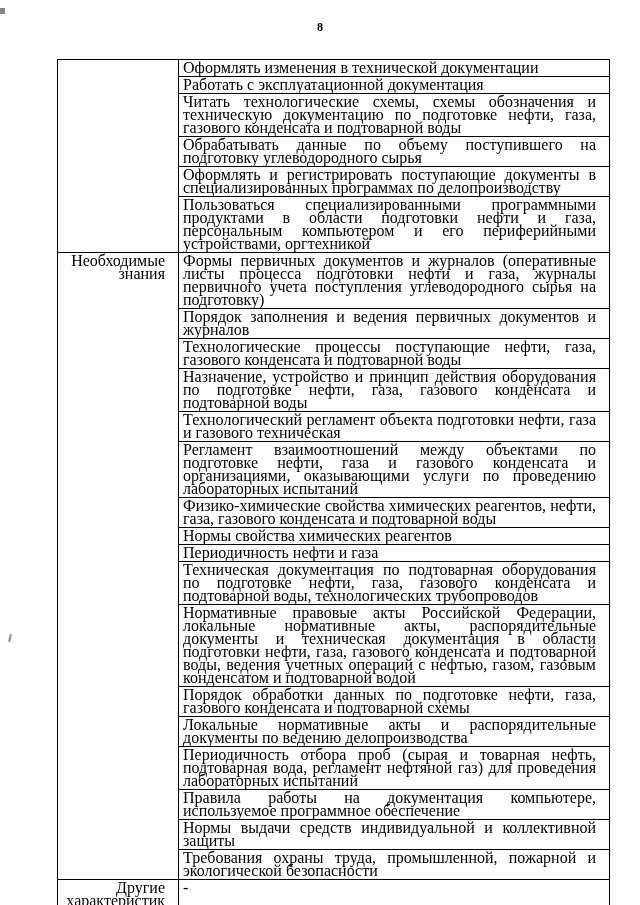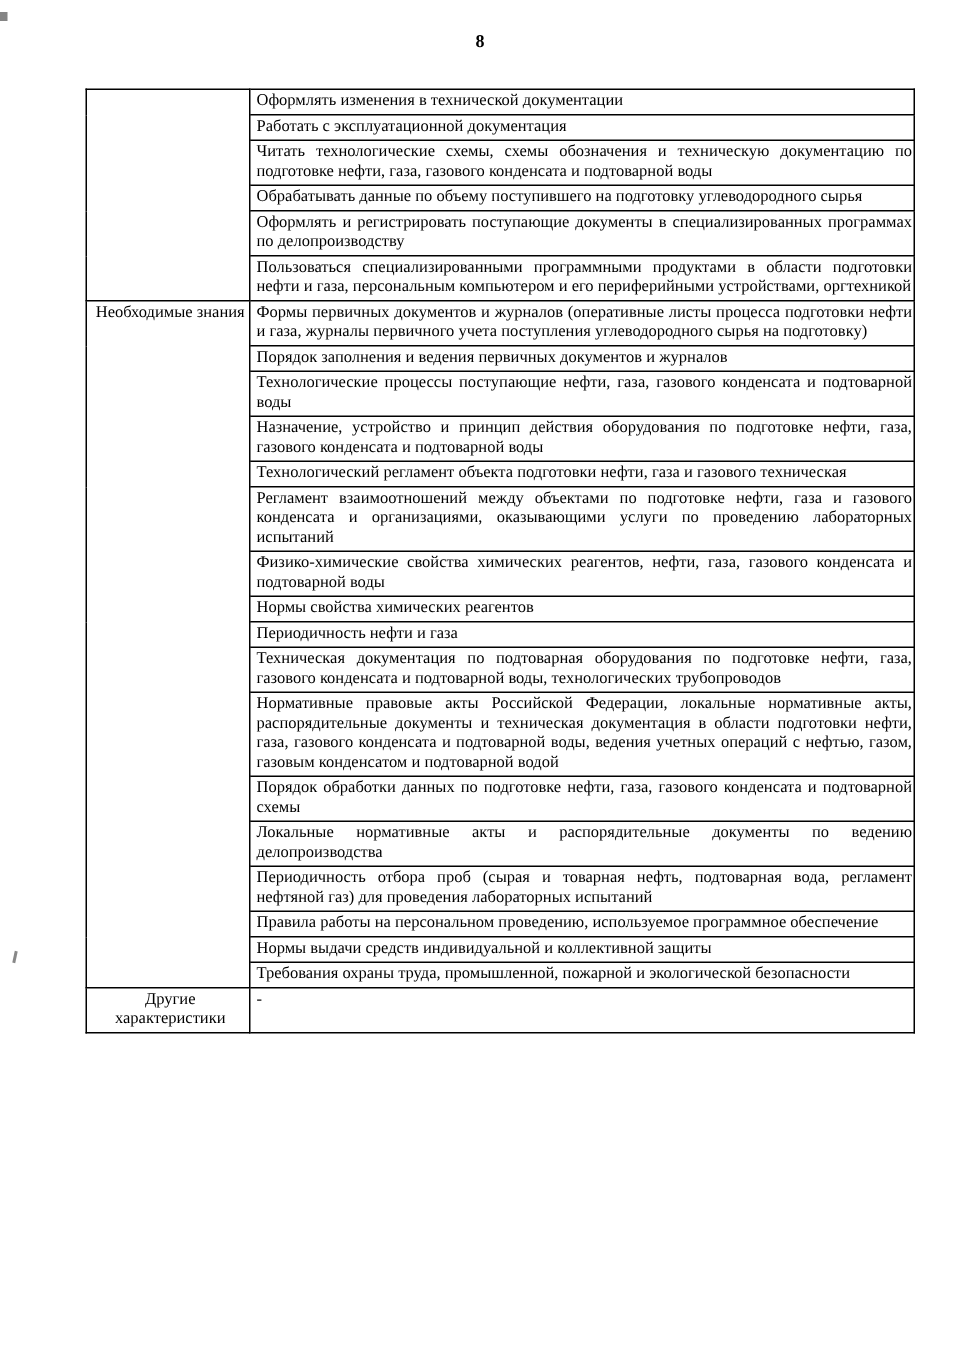--- a/index.html
+++ b/index.html
@@ -29,28 +29,28 @@
     position: absolute;
     top: 59px;
     left: 57px;
     width: 553px;
     border-collapse: collapse;
     table-layout: fixed;
   }
   table.doc-table td {
     border: 1px solid #000000;
     vertical-align: top;
-    font-size: 11px;
+    font-size: 16px;
     line-height: 13px;
-    padding: 1px 1px 2px 4px;
+    padding: 1px 13px 2px 4px;
     word-wrap: break-word;
   }
   td.label-cell {
     width: 103px;
-    text-align: center;
+    text-align: right;
   }
   td.content-cell {
     text-align: justify;
   }
   .artifact-1 {
     position: absolute;
     left: 9px;
     top: 634px;
     width: 2px;
     height: 8px;
@@ -132,21 +132,21 @@
         <tr>
           <td class="content-cell">Порядок обработки данных по подготовке нефти, газа, газового конденсата и подтоварной схемы</td>
         </tr>
         <tr>
           <td class="content-cell">Локальные нормативные акты и распорядительные документы по ведению делопроизводства</td>
         </tr>
         <tr>
           <td class="content-cell">Периодичность отбора проб (сырая и товарная нефть, подтоварная вода, регламент нефтяной газ) для проведения лабораторных испытаний</td>
         </tr>
         <tr>
-          <td class="content-cell">Правила работы на персональном проведению, используемое программное обеспечение</td>
+          <td class="content-cell">Правила работы на документация компьютере, используемое программное обеспечение</td>
         </tr>
         <tr>
           <td class="content-cell">Нормы выдачи средств индивидуальной и коллективной защиты</td>
         </tr>
         <tr>
           <td class="content-cell">Требования охраны труда, промышленной, пожарной и экологической безопасности</td>
         </tr>
         <tr>
           <td class="label-cell" rowspan="1">Другие характеристики</td>
           <td class="content-cell">-</td>

